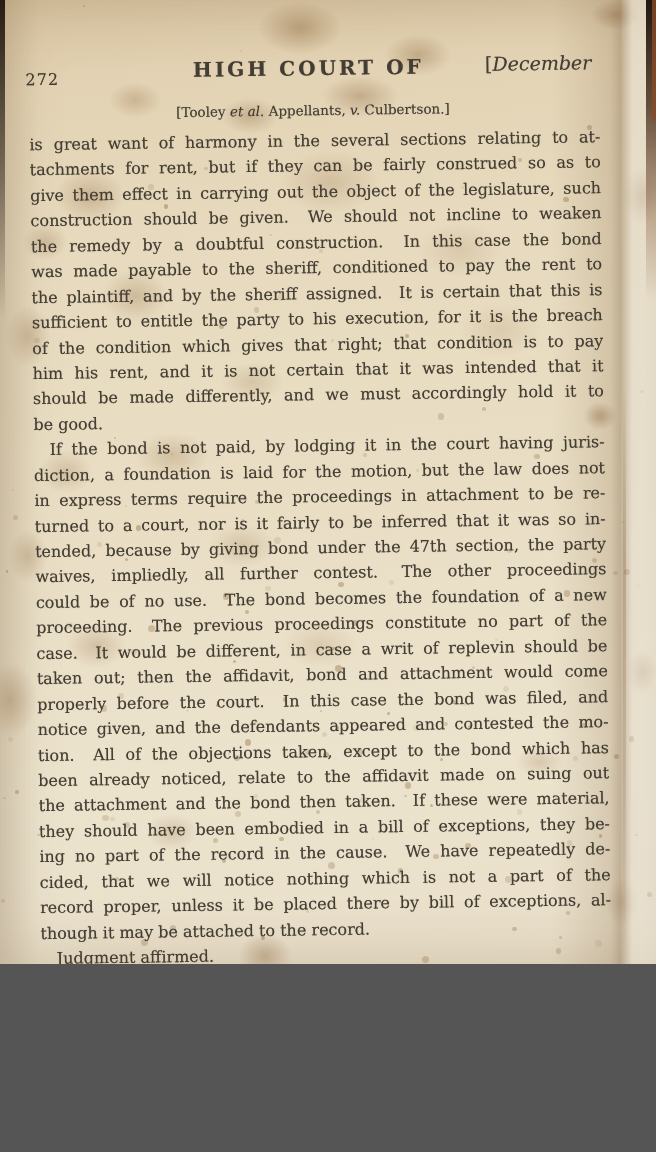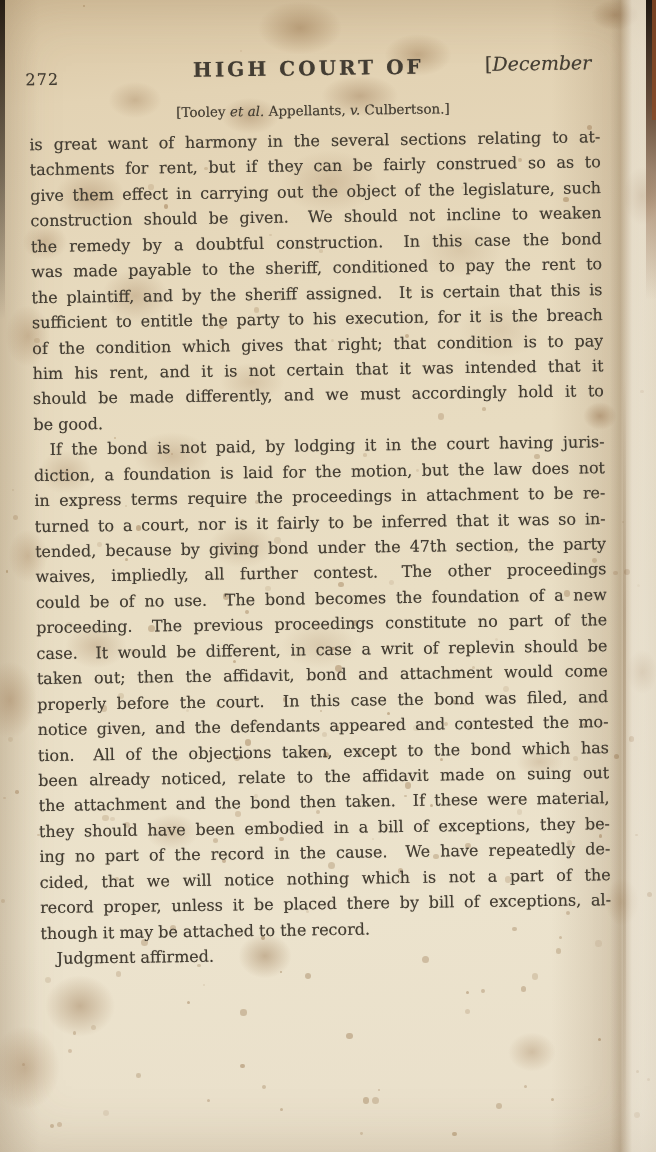--- a/index.html
+++ b/index.html
@@ -1,17 +1,17 @@
 <!DOCTYPE html>
 <html style="--ink: #433d33; --paper: #e9dec4; --stain: #a4835a; --edge_dark: #1a1008; --edge_red: #8b4a26;"><head>
 <meta charset="utf-8">
 <style>
   html,body{margin:0;padding:0;background:#555;}
   .page{
-    position:relative;width:656px;height:1152px;overflow:hidden;
+    position:relative;width:656px;height:964px;overflow:hidden;
     font-family:"DejaVu Serif","Liberation Serif",serif;
     background:
       linear-gradient(90deg, rgba(110,82,52,0.13) 0%, rgba(110,82,52,0) 6%, rgba(110,82,52,0) 84%, rgba(130,100,65,0.18) 93%, rgba(245,240,228,0.35) 98%),
       linear-gradient(175deg,#d9c5a2 0%, #e3d3b4 9%, #e7dabe 26%, #e9dec4 52%, #ece3cd 78%, #e9dfca 100%);
     box-shadow:inset 0 0 60px rgba(120,90,55,0.25);
   }
   
   .stains{position:absolute;inset:0;pointer-events:none;background-image:
     radial-gradient(60px 38px at 300px 28px, rgba(150,115,75,0.50), rgba(150,115,75,0) 70%),
     radial-gradient(48px 30px at 418px 55px, rgba(155,120,80,0.45), rgba(155,120,80,0) 70%),

